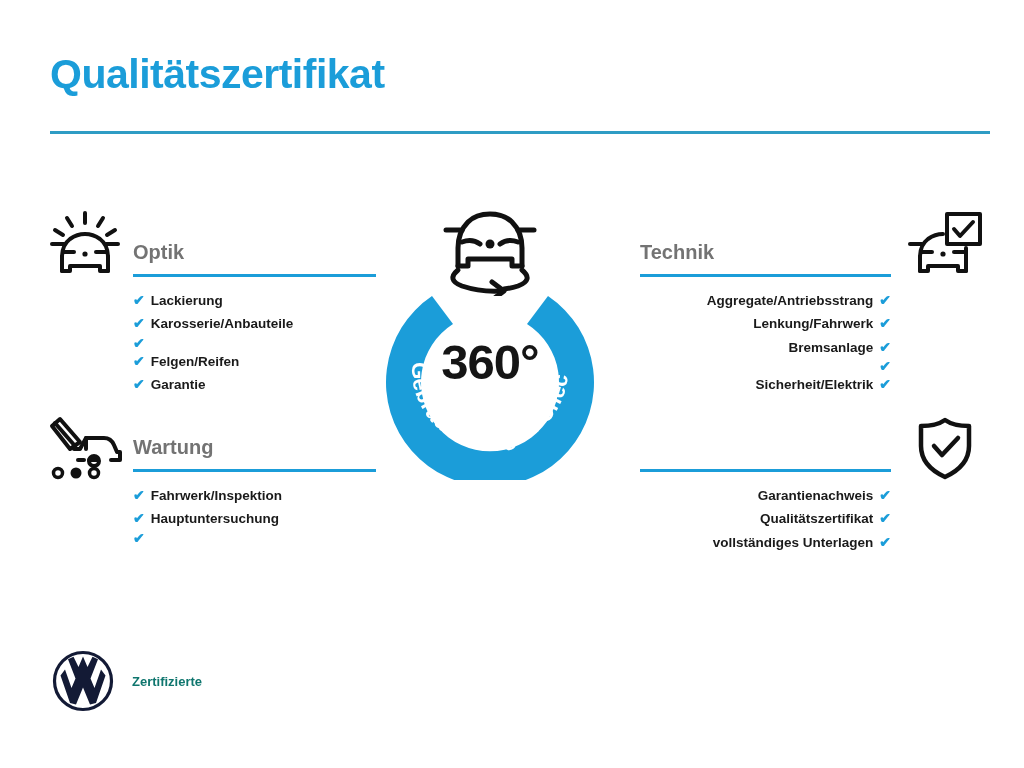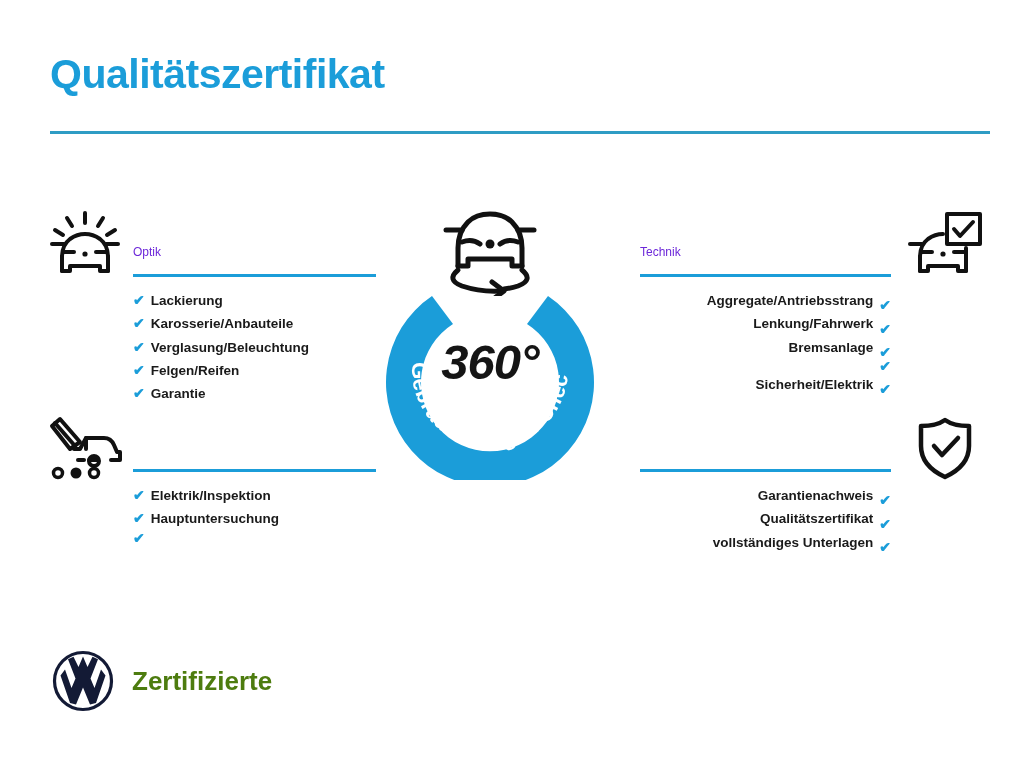--- a/index.html
+++ b/index.html
@@ -38,23 +38,23 @@
 
   
   .quad {
     position: absolute;
   }
   .quad-head {
     position: relative;
     height: 38px;
   }
   .quad-title {
-    font-size: 12px;
-    font-weight: normal;
-    color: #6d28d9;
+    font-size: 20px;
+    font-weight: bold;
+    color: #737373;
     line-height: 26px;
     white-space: nowrap;
   }
   .quad-rule {
     position: absolute;
     left: 0;
     right: 0;
     bottom: 0;
     height: 3px;
     background: #1b9dd9;
@@ -84,21 +84,21 @@
   }
 
   
   .quad-left { left: 133px; width: 243px; }
   .quad-left .quad-title { text-align: left; }
   .quad-left .quad-list li { justify-content: flex-start; }
 
   
   .quad-right { left: 640px; width: 251px; }
   .quad-right .quad-title { text-align: left; }
-  .quad-right .quad-list li { justify-content: flex-end; align-items: flex-end; }
+  .quad-right .quad-list li { justify-content: flex-end; }
 
   #quad-optik   { top: 239px; }
   #quad-wartung { top: 434px; }
   #quad-technik { top: 239px; }
   #quad-garantie{ top: 434px; }
 
   
   .corner-icon {
     position: absolute;
     width: 78px;
@@ -134,37 +134,36 @@
   .badge-360 {
     position: absolute;
     left: 0;
     top: 142px;
     width: 220px;
     text-align: center;
     font-size: 49px;
     font-weight: bold;
     color: #151515;
     letter-spacing: -1px;
-    font-style: italic;
   }
 
   
   .footer {
     position: absolute;
     left: 52px;
     top: 650px;
     display: flex;
     align-items: center;
     gap: 18px;
   }
   .vw-mark { width: 62px; height: 62px; flex: none; }
   .footer-text {
-    font-size: 26px;
-    font-weight: bold;
-    color: #4d7c0f;
+    font-size: 13px;
+    font-weight: bold;
+    color: #0f766e;
     line-height: 25px;
     white-space: nowrap;
     text-align: right;
   }
 </style>
 </head>
 <body>
 
 <div class="page-title">Qualitätszertifikat</div>
 <div class="title-rule"></div>
@@ -242,41 +241,41 @@
     <li>
         <span class="check">✔</span>
         <span>Lackierung</span>
       </li>
     <li>
         <span class="check">✔</span>
         <span>Karosserie/Anbauteile</span>
       </li>
     <li>
         <span class="check">✔</span>
-        <span>Verglasung/Beleuchtung</span>
       </li>
     <li>
         <span class="check">✔</span>
         <span>Felgen/Reifen</span>
       </li>
     <li>
         <span class="check">✔</span>
         <span>Garantie</span>
       </li>
   </ul>
 </div>
 
 <div class="quad quad-left" id="quad-wartung">
   <div class="quad-head">
+    <div class="quad-title">Wartung</div>
     <div class="quad-rule"></div>
   </div>
   <ul class="quad-list">
     <li>
         <span class="check">✔</span>
-        <span>Elektrik/Inspektion</span>
+        <span>Fahrwerk/Inspektion</span>
       </li>
     <li>
         <span class="check">✔</span>
         <span>Hauptuntersuchung</span>
       </li>
     <li>
         <span class="check">✔</span>
       </li>
   </ul>
 </div>

